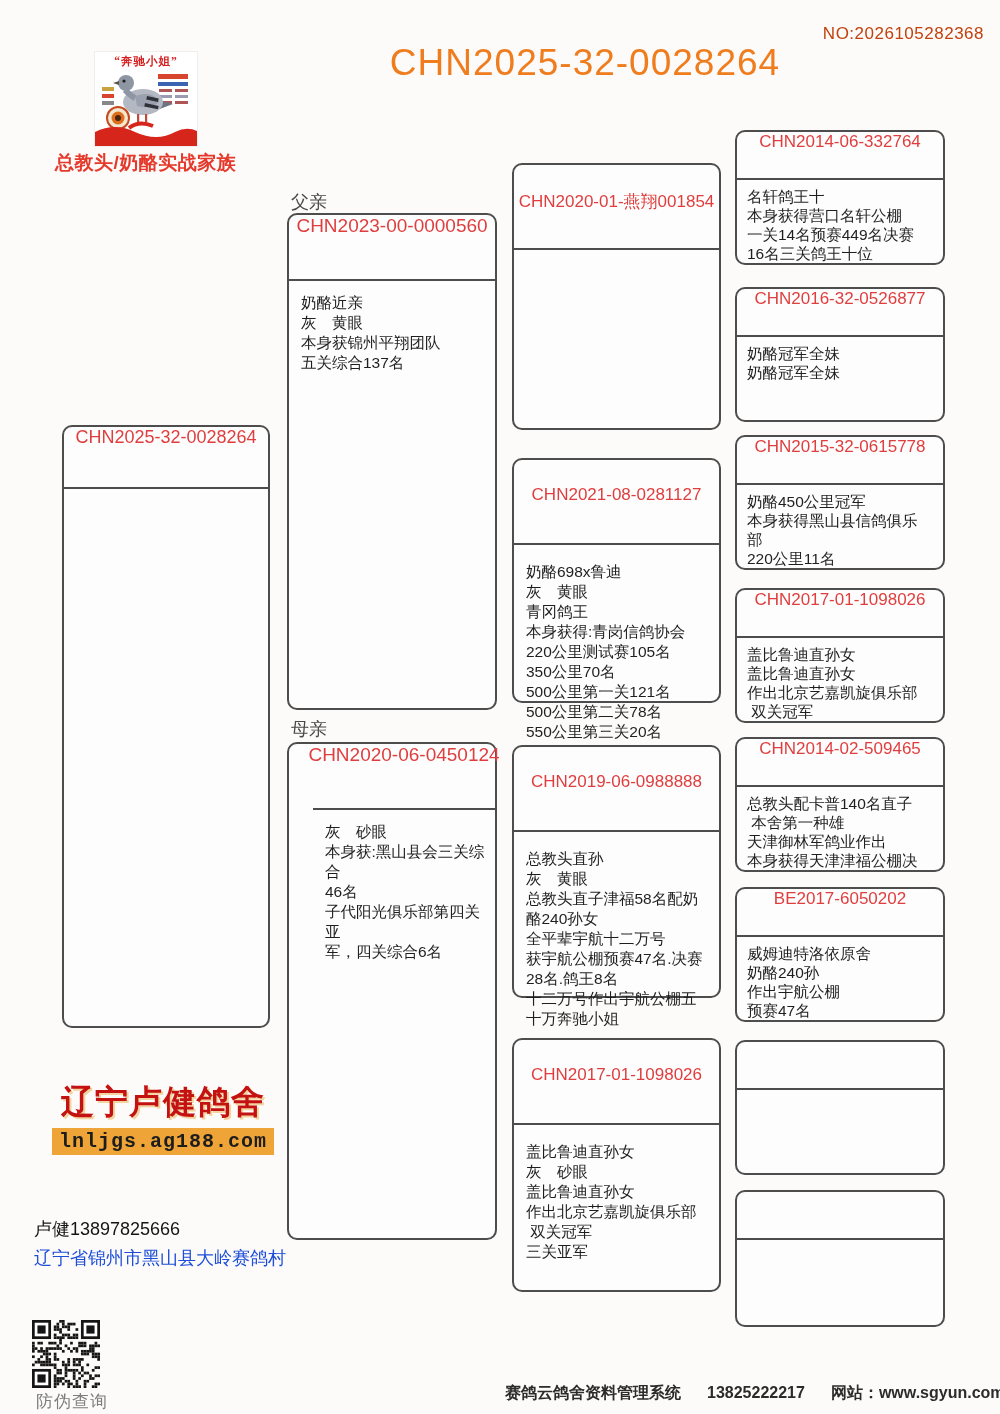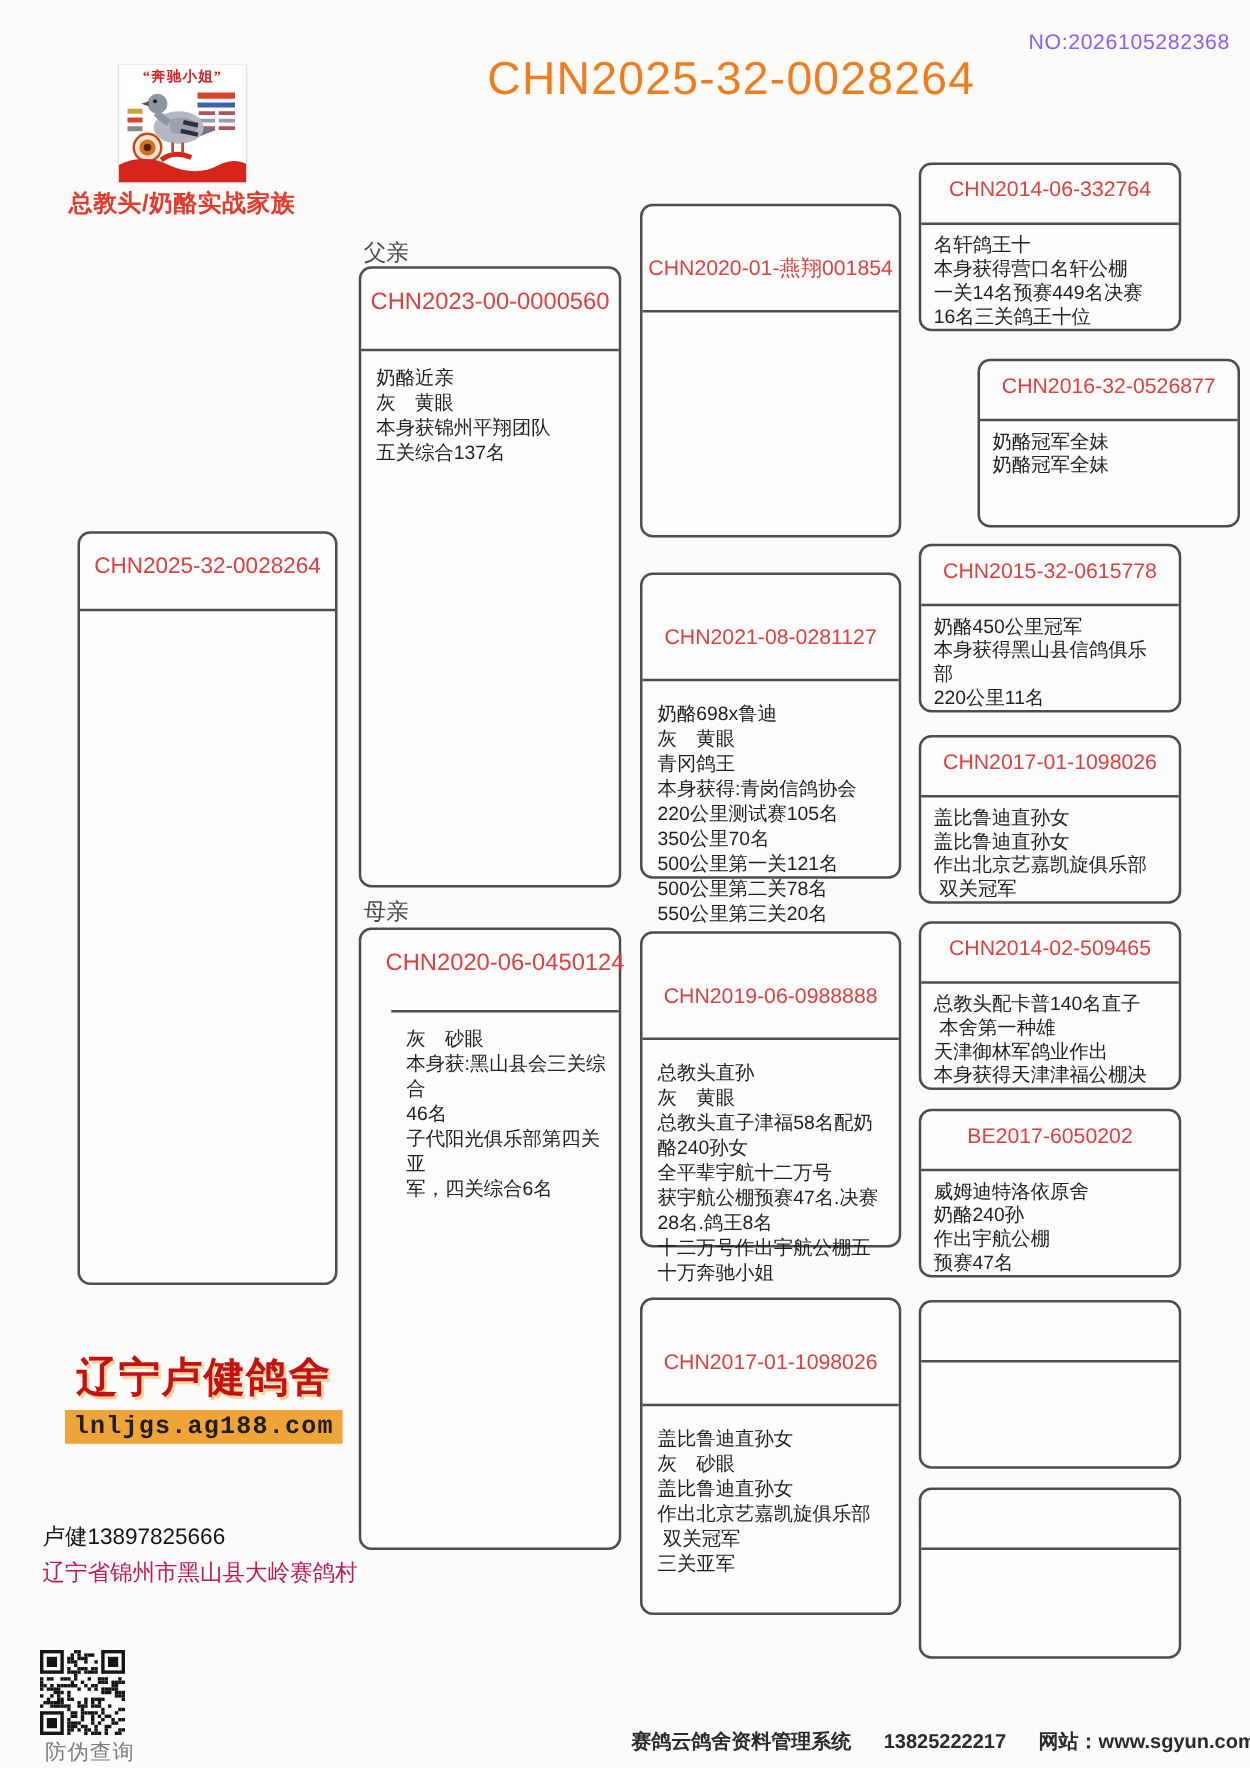--- a/index.html
+++ b/index.html
@@ -1,39 +1,39 @@
 <!DOCTYPE html>
 <html><head>
 <meta charset="utf-8">
 <style>
   * { margin:0; padding:0; box-sizing:border-box; }
   html,body { background:#ffffff; }
   body { font-family:"Liberation Sans", sans-serif; }
   .page { position:relative; width:1000px; height:1414px; background:#fcfbfa; overflow:hidden; }
 
-  .no-label { position:absolute; top:24px; right:16px; font-size:17px; color:#8b5cf6; letter-spacing:0.5px; }
+  .no-label { position:absolute; top:24px; right:16px; font-size:17px; color:#c2410c; letter-spacing:0.5px; }
   .title { position:absolute; top:42px; left:170px; width:830px; text-align:center;
            font-size:37px; color:#ef7d1e; letter-spacing:1px; }
 
   .logo { position:absolute; left:95px; top:52px; width:102px; height:94px; background:#7dd3fc;
           box-shadow:0 0 0 1px #eee; }
   .logo-caption { position:absolute; top:2px; left:0; width:100%; text-align:center;
                   font-size:11.5px; color:#d42020; font-weight:bold;
                   font-family:"Liberation Serif", serif; letter-spacing:1px; }
   .logo svg { position:absolute; left:0; top:0; }
 
   .family { position:absolute; left:55px; top:150px; font-size:19px; font-weight:bold;
             color:#e5392b; letter-spacing:0.5px; }
 
   .col-label { position:absolute; font-size:18px; color:#484848; }
   .label-father { left:291px; top:190px; }
   .label-mother { left:291px; top:717px; }
 
   .box { position:absolute; border:2px solid #4d4d4d; border-radius:10px; background:#fdfdfd; }
-  .box-head { display:flex; align-items:center; justify-content:center;
+  .box-head { display:flex; align-items:flex-start; justify-content:center;
               border-bottom:2px solid #4d4d4d; }
   .ring { color:#e03e3e; font-size:18px; white-space:nowrap; }
   .box-body { padding:12px 6px 8px 12px; font-size:15.5px; line-height:20px; color:#1f1f1f;
               white-space:pre-wrap; }
 
   .subject { left:62px;  top:425px;  width:208px; height:603px; }
   .subject .box-head { height:62px; padding-bottom:9px; }
 
   .parent { left:287px; width:210px; }
   .father { top:213px; height:497px; }
@@ -48,38 +48,38 @@
   .gp1 { top:163px;  height:267px; }
   .gp2 { top:458px;  height:245px; }
   .gp3 { top:745px;  height:253px; }
   .gp4 { top:1038px; height:254px; }
 
   .ggp { left:735px; width:210px; height:135px; }
   .ggp .box-head { height:48px; padding-bottom:7px; }
   .ggp .ring { font-size:17px; }
   .ggp .box-body { padding:7px 5px 6px 10px; line-height:19px; }
   .ggp1 { top:130px; }
-  .ggp2 { top:287px;margin-left:47px; }
+  .ggp2 { top:287px; }
   .ggp3 { top:435px; }
   .ggp4 { top:588px; }
   .ggp5 { top:737px; }
   .ggp6 { top:887px; }
   .ggp7 { top:1040px; }
   .ggp8 { top:1190px; height:137px; }
 
   .banner { position:absolute; left:52px; top:1080px; width:222px; text-align:center; }
   .banner-title { font-family:Liberation Serif, serif; font-weight:bold; font-size:33px;
                   color:#c41212; letter-spacing:1px; white-space:nowrap;
                   text-shadow:2px 2px 0 rgba(235,190,110,0.65); }
   .banner-url { margin-top:3px; background:#efa437; color:#1d1d1d; text-align:center;
                 font-family:"Liberation Mono", monospace; font-weight:bold; font-size:20px;
                 letter-spacing:1px; padding:2px 2px; white-space:nowrap; }
 
   .contact-phone   { position:absolute; left:34px; top:1217px; font-size:18px; color:#141414; }
-  .contact-address { position:absolute; left:34px; top:1246px; font-size:18px; color:#be185d; }
+  .contact-address { position:absolute; left:34px; top:1246px; font-size:18px; color:#1d4ed8; }
 
   .qr { position:absolute; left:32px; top:1320px; width:68px; height:68px; }
   .qr-caption { position:absolute; left:36px; top:1390px; font-size:17px; color:#7d7d7d;
                 letter-spacing:1px; }
 
   .footer { position:absolute; left:505px; top:1383px; font-size:16px; font-weight:bold;
             color:#2b2b2b; white-space:nowrap; }
   .footer span { margin-right:26px; }
   .footer span:last-child { margin-right:0; }
 </style>

